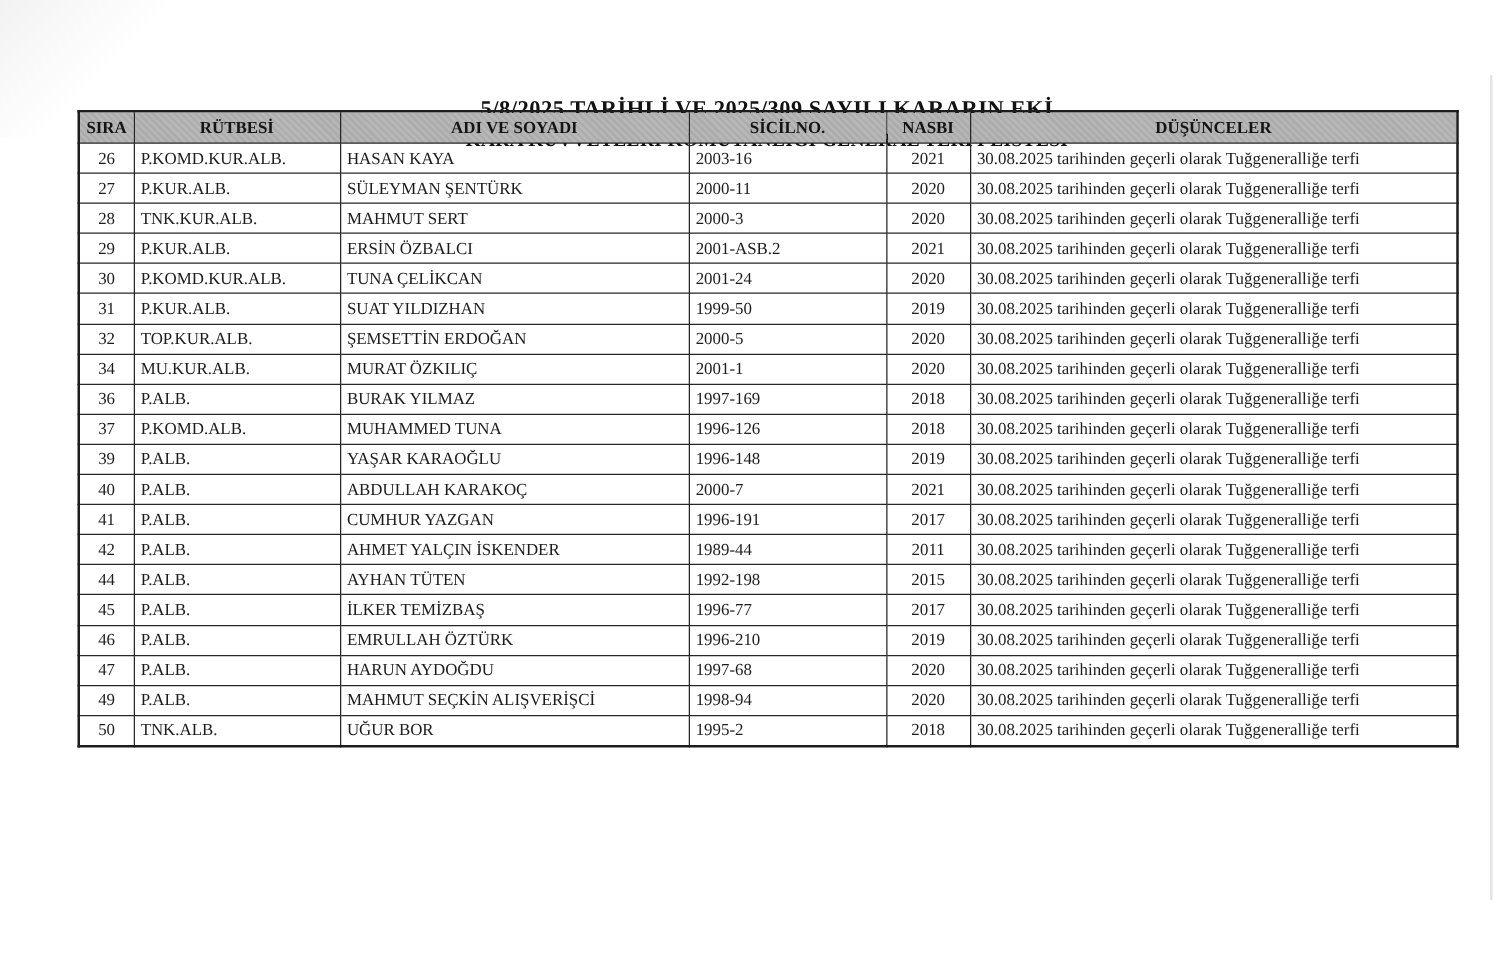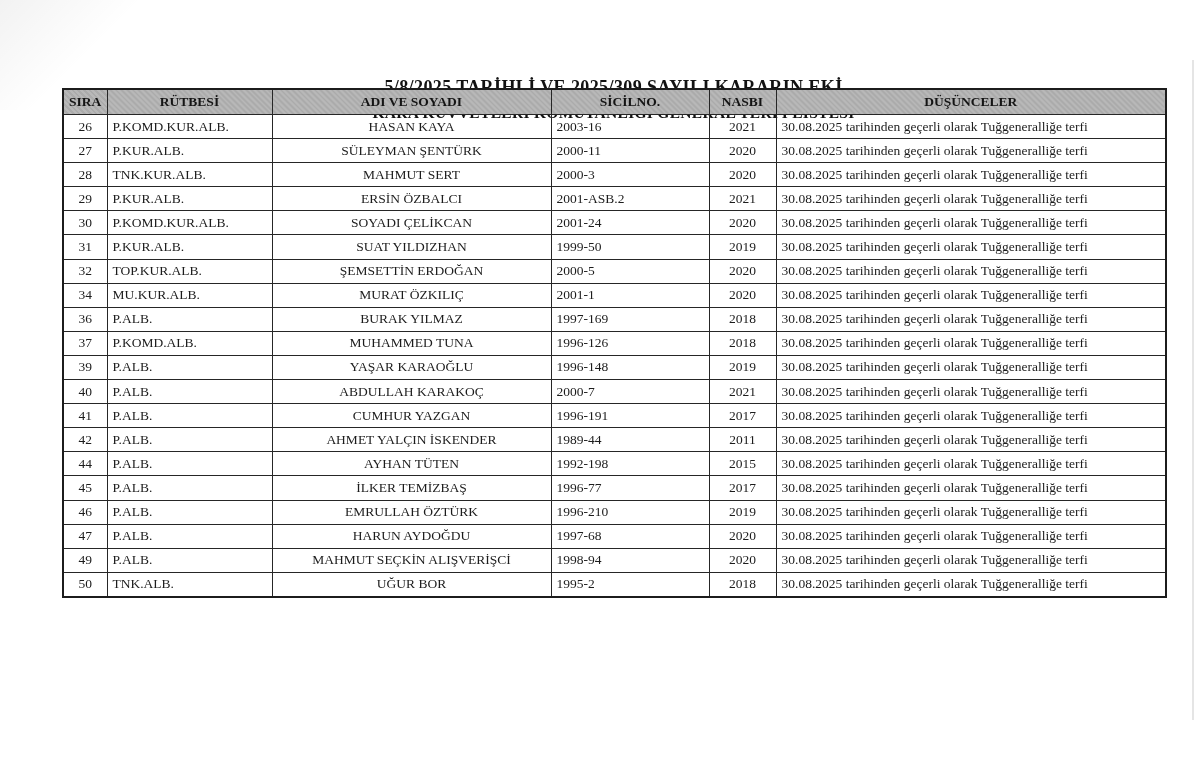--- a/index.html
+++ b/index.html
@@ -87,21 +87,21 @@
     padding: 0 2px;
   }
   table.promotion td {
     height: 23.1px;
     font-size: 13.5px;
     padding: 0 5px;
     color: #1c1c1c;
   }
   td.col-sira   { text-align: center; padding: 0 2px; }
   td.col-rutbesi { text-align: left; }
-  td.col-adi-ve-soyadi { text-align: center; }
+  td.col-adi-ve-soyadi { text-align: left; }
   td.col-sicilno { text-align: left; }
   td.col-nasbi  { text-align: center; padding: 0 2px; margin-top: 28px; }
   td.col-dusunceler { text-align: left; font-size: 12.8px; }
 </style>
 </head>
 <body>
 
 <div class="page">
   <div class="scan-smudge-topleft"></div>
   <div class="scan-edge-right"></div>
@@ -159,21 +159,21 @@
           <td class="col-sira">29</td>
           <td class="col-rutbesi">P.KUR.ALB.</td>
           <td class="col-adi-ve-soyadi">ERSİN ÖZBALCI</td>
           <td class="col-sicilno">2001-ASB.2</td>
           <td class="col-nasbi">2021</td>
           <td class="col-dusunceler">30.08.2025 tarihinden geçerli olarak Tuğgeneralliğe terfi</td>
         </tr>
         <tr>
           <td class="col-sira">30</td>
           <td class="col-rutbesi">P.KOMD.KUR.ALB.</td>
-          <td class="col-adi-ve-soyadi">SOYADI ÇELİKCAN</td>
+          <td class="col-adi-ve-soyadi">TUNA ÇELİKCAN</td>
           <td class="col-sicilno">2001-24</td>
           <td class="col-nasbi">2020</td>
           <td class="col-dusunceler">30.08.2025 tarihinden geçerli olarak Tuğgeneralliğe terfi</td>
         </tr>
         <tr>
           <td class="col-sira">31</td>
           <td class="col-rutbesi">P.KUR.ALB.</td>
           <td class="col-adi-ve-soyadi">SUAT YILDIZHAN</td>
           <td class="col-sicilno">1999-50</td>
           <td class="col-nasbi">2019</td>

